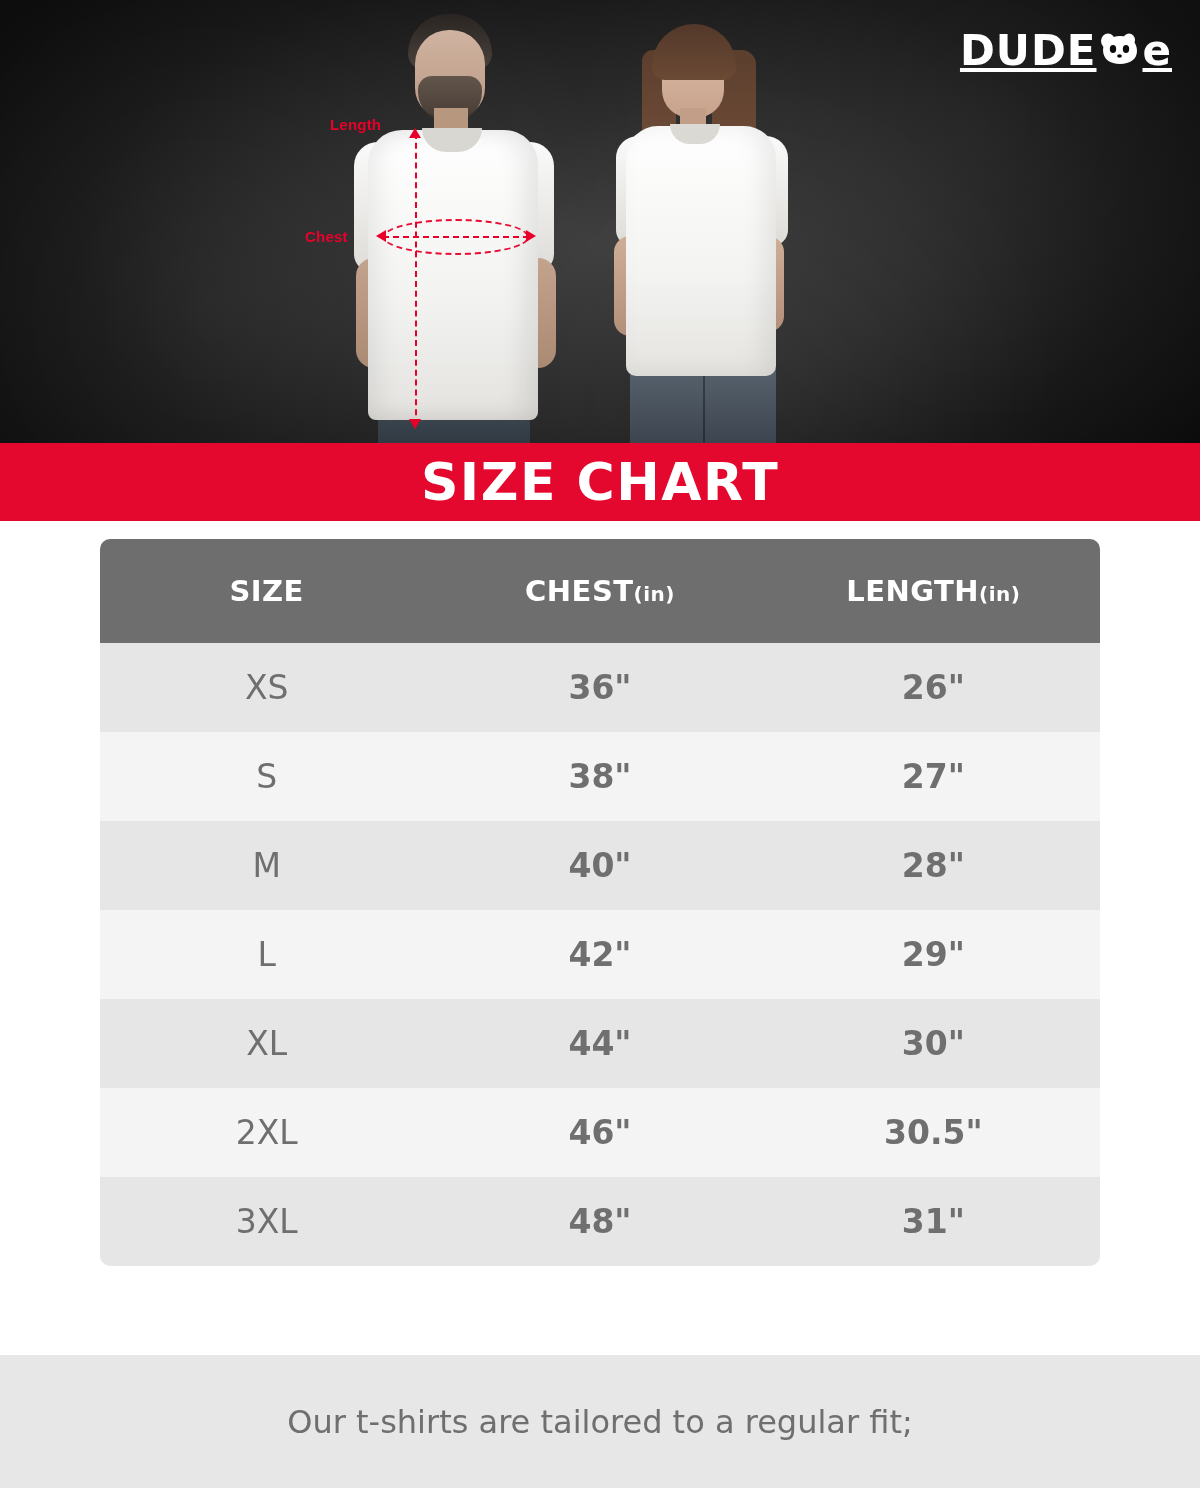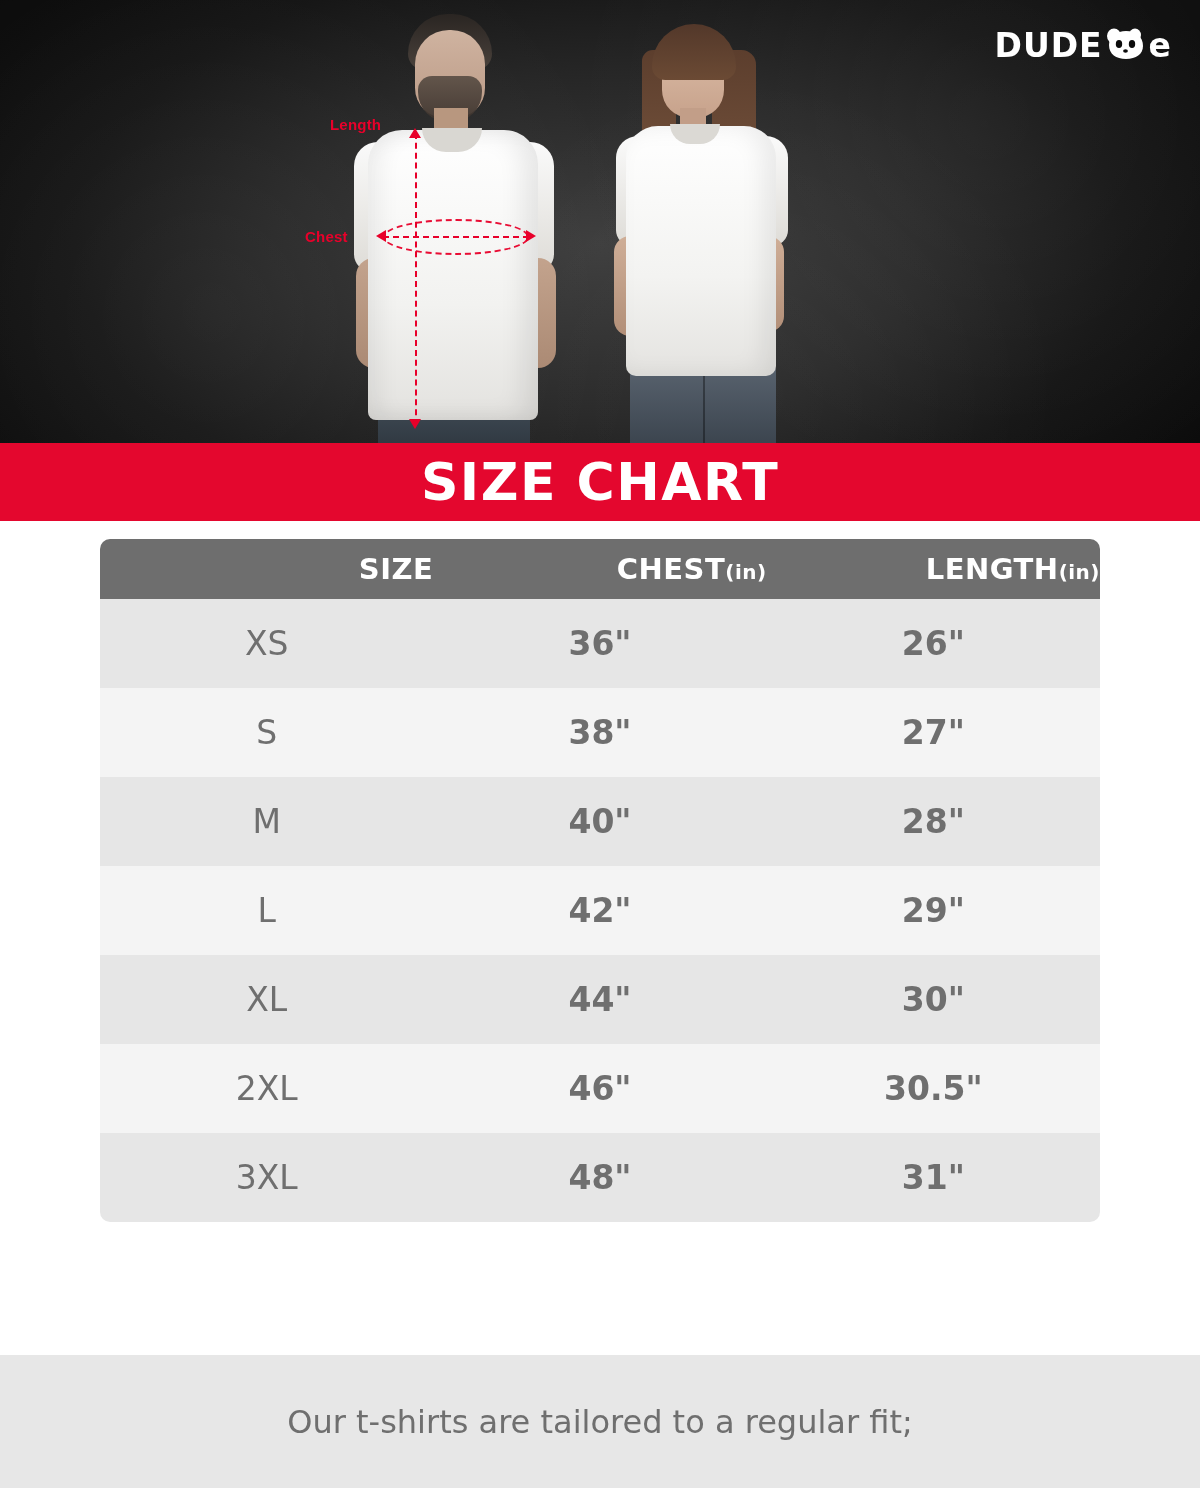--- a/index.html
+++ b/index.html
@@ -44,24 +44,25 @@
     position: absolute;
     top: 26px;
     right: 28px;
     display: flex;
     align-items: center;
     gap: 2px;
     z-index: 6;
   }
   .logo-text {
     color: #ffffff;
-    font-size: 33px;
+    font-size: 42px;
     font-weight: 700;
     letter-spacing: 1px;
     font-family: "DejaVu Sans", sans-serif;
+    text-decoration: underline;
   }
   .logo-mark { display: block; }
 
   
   .models {
     position: absolute;
     left: 0; right: 0; bottom: 0;
     height: 443px;
     z-index: 2;
   }
@@ -276,26 +277,26 @@
   }
   table {
     width: 1000px;
     border-collapse: separate;
     border-spacing: 0;
     table-layout: fixed;
   }
   thead th {
     background: #6e6e6e;
     color: #ffffff;
-    height: 60px;
+    height: 104px;
     font-size: 29px;
     font-weight: 700;
     letter-spacing: .5px;
     font-family: "DejaVu Sans", sans-serif;
-    text-align: right;
+    text-align: center;
   }
   thead th:first-child { border-radius: 10px 0 0 0; }
   thead th:last-child  { border-radius: 0 10px 0 0; }
   thead th .unit { font-size: 20px; font-weight: 700; }
 
   tbody td {
     height: 89px;
     text-align: center;
     font-size: 33px;
     color: #6f6f6f;

